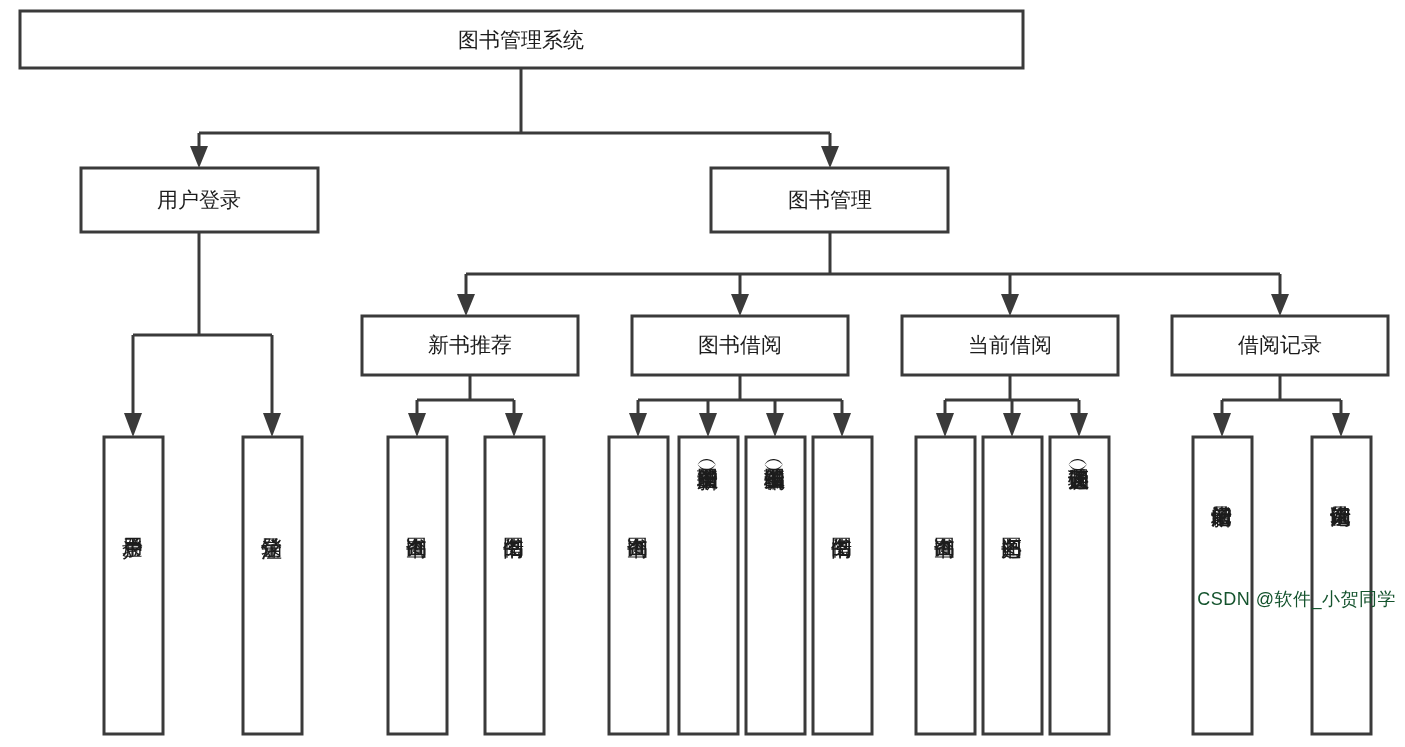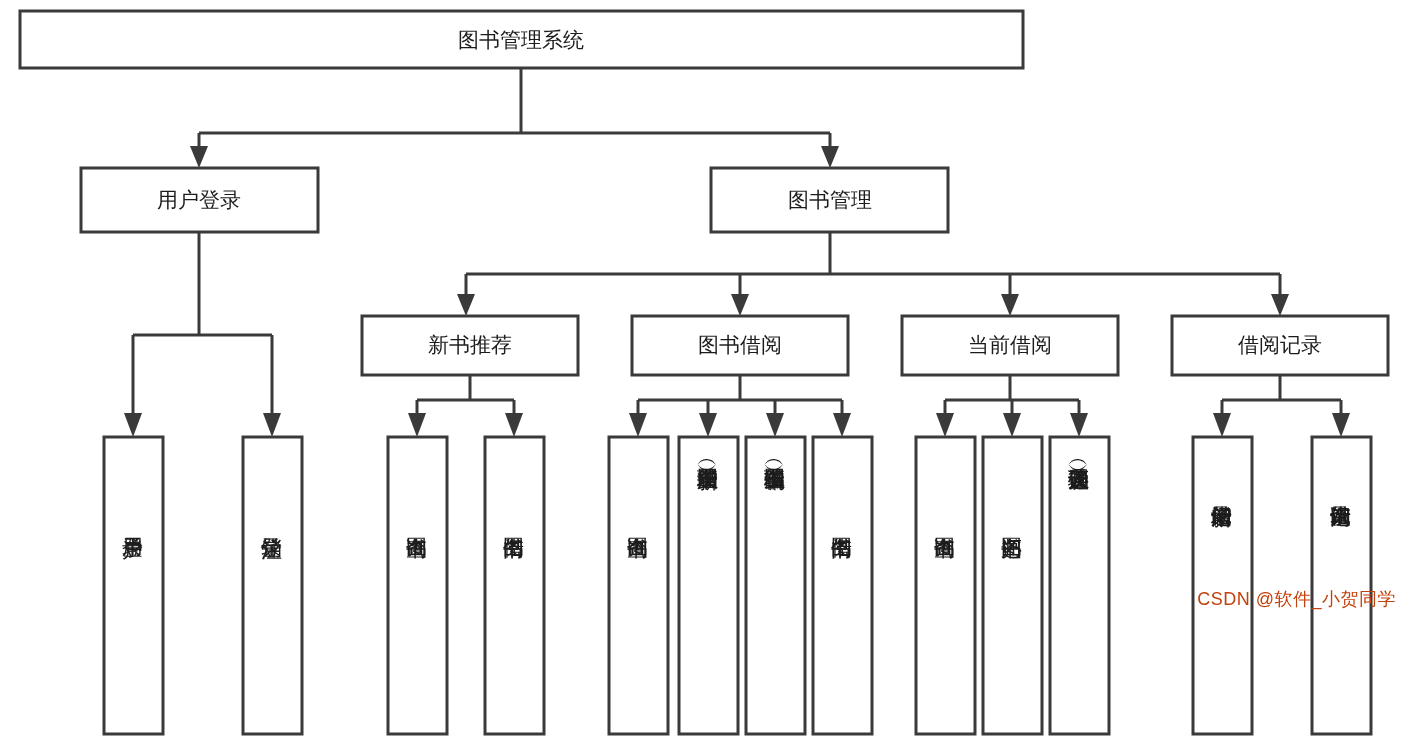--- a/index.html
+++ b/index.html
@@ -52,21 +52,21 @@
     font-family: "Liberation Sans", "DejaVu Sans", sans-serif;
     font-size: 21px;
     text-anchor: middle;
   }
   .watermark {
     position: absolute;
     right: 9px;
     bottom: 6px;
     font-family: "Liberation Sans", "DejaVu Sans", sans-serif;
     font-size: 18px;
-    color: #c2410c;
+    color: #14532d;
     letter-spacing: 0.5px;
     white-space: nowrap;
     pointer-events: none;
   }
 </style>
 </head>
 <body>
 
 <div id="diagram-root">
 

